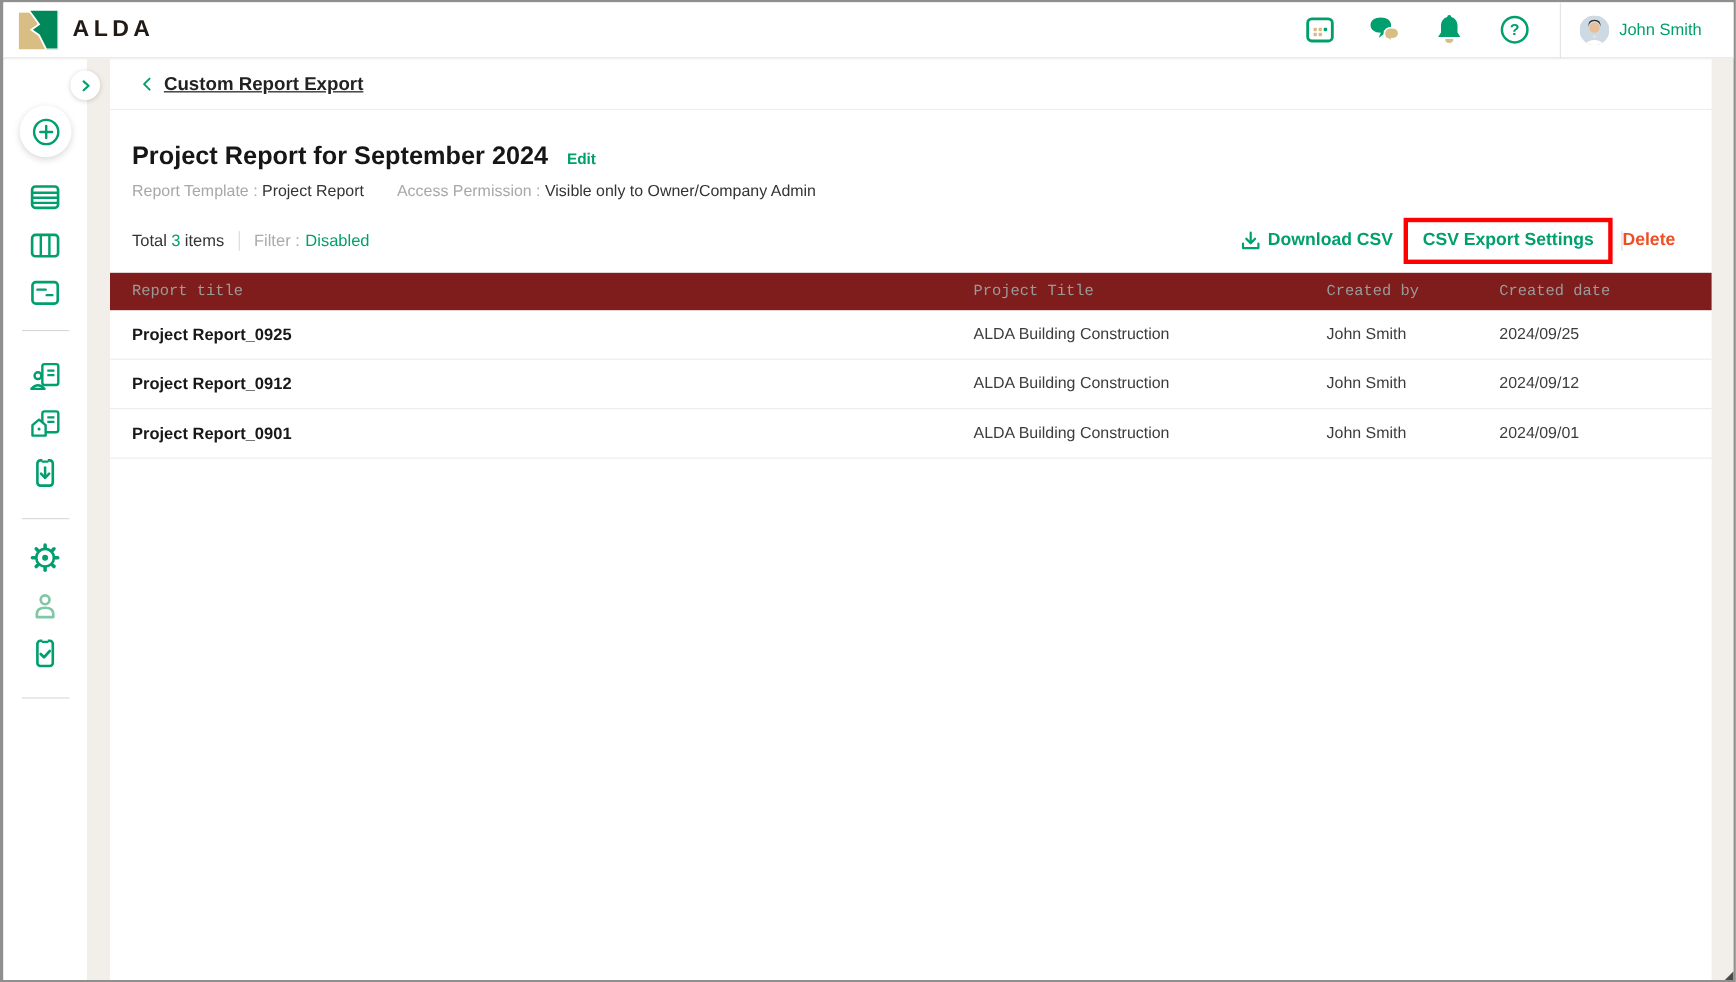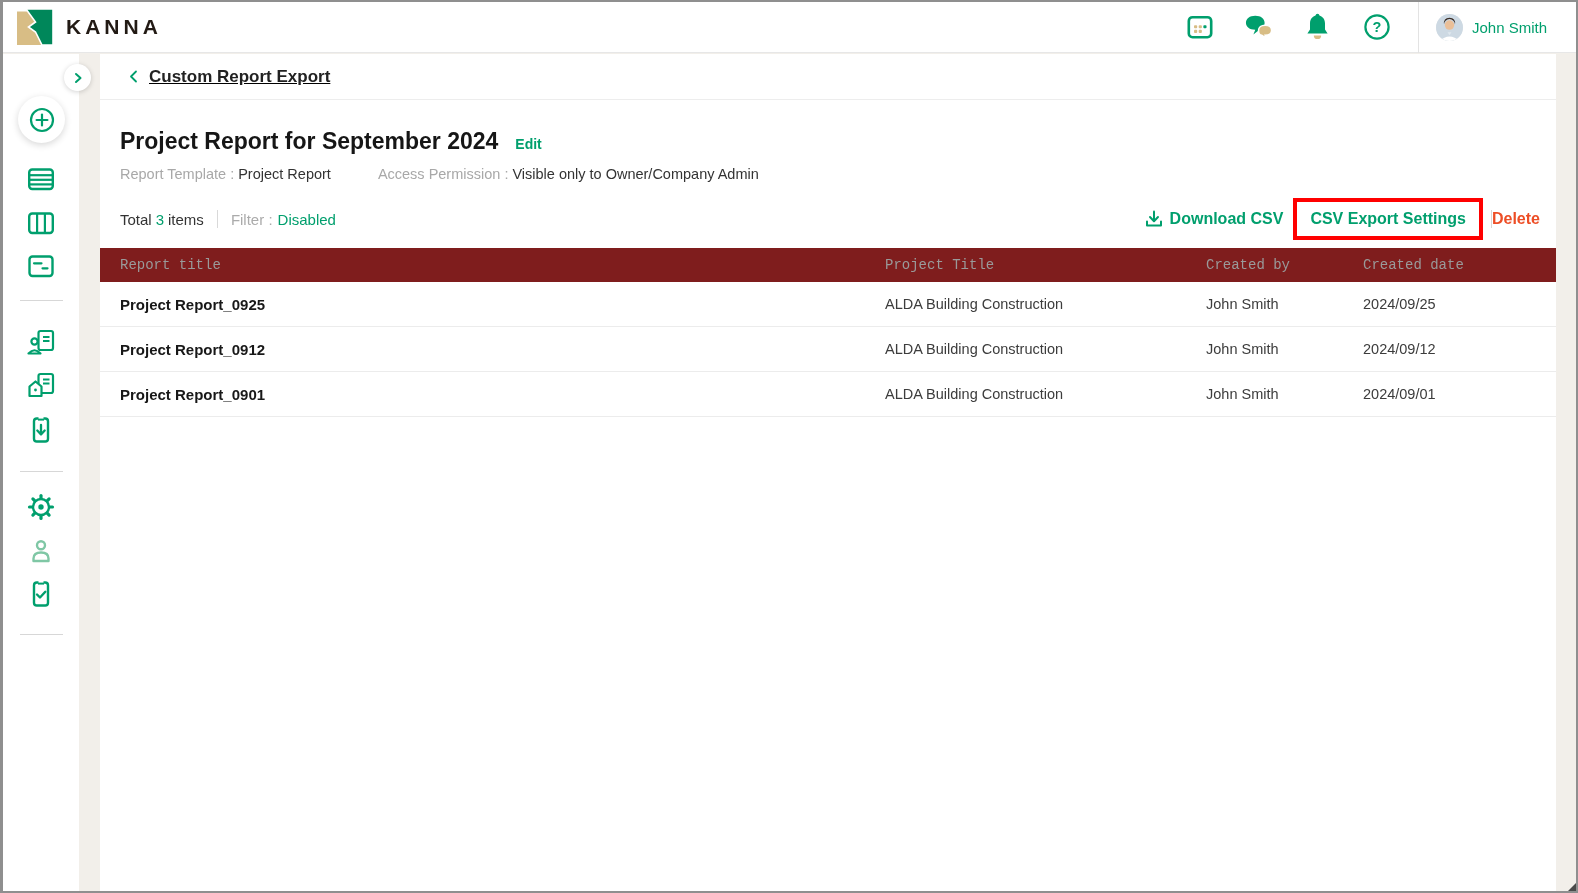--- a/index.html
+++ b/index.html
@@ -61,27 +61,27 @@
   .crumb-bar {
     height:46px; border-bottom:1px solid #ededed;
     display:flex; align-items:center; padding-left:29px; gap:11px;text-decoration:underline;
   }
   .crumb-text { font-size:17px; font-weight:700; color:#222; cursor:pointer; }
 
   .title-row { margin:28px 0 0 20px; display:flex; align-items:baseline; gap:17px; }
   .page-title { font-size:23px; font-weight:700; color:#161616; }
   .edit-link { font-size:14px; font-weight:700; color:#009f6d; cursor:pointer; }
 
-  .meta-row { margin:11px 0 0 20px; display:flex; gap:47px; font-size:14.5px; }
+  .meta-row { margin:11px 0 0 20px; display:flex; gap:30px; font-size:14.5px; }
   .meta-label { color:#a8a8a8; }
   .meta-value { color:#333; margin-left:4px; }
 
   .toolbar {
     margin-top:14px; height:46px; display:flex; align-items:center;
-    padding:0 16px 0 20px;
+    padding:0 33px 0 20px;
     text-align:right;
   }
   .toolbar-left { display:flex; align-items:center; font-size:15px; color:#333; }
   .count-green { color:#009f6d; margin:0 4px; }
   .tb-sep { width:1px; height:18px; background:#d9d9d9; margin:0 13px; }
   .filter-label { color:#ababab; }
   .filter-value { color:#009f6d; margin-left:5px; }
   .toolbar-right { margin-left:auto; display:flex; align-items:center; }
   .dl-btn { display:flex; align-items:center; gap:7px; color:#009f6d; font-size:16px; font-weight:700; cursor:pointer; }
   .annotation-box {
@@ -111,21 +111,21 @@
 <body>
 
 <div class="topbar">
   <div class="brand">
     <span>
       <svg width="36" height="36" viewBox="0 0 36 36">
         <rect x="0" y="2.5" width="36" height="33.5" fill="#d8bd85"></rect>
         <polygon points="9,0 36,0 36,36 25,36 18.5,23 11.5,18 18.5,13" fill="#00875a" stroke="#ffffff" stroke-width="1.6" stroke-linejoin="miter"></polygon>
       </svg>
     </span>
-    <span class="brand-name">KANNA</span>
+    <span class="brand-name">ALDA</span>
   </div>
 
   <div class="topbar-right">
     <div class="top-icons">
       <span class="top-icon-btn">
         <svg width="28" height="28" viewBox="0 0 30 30">
           <rect x="3" y="4.5" width="24" height="21.5" rx="4" fill="#fff" stroke="#009f6d" stroke-width="2.8"></rect>
           <rect x="8.6" y="13" width="3.4" height="3.4" rx="1" fill="#d8bd85"></rect>
           <rect x="13.6" y="13" width="3.4" height="3.4" rx="1" fill="#d8bd85"></rect>
           <rect x="18.6" y="13" width="3.4" height="3.4" rx="1" fill="#009f6d"></rect>

